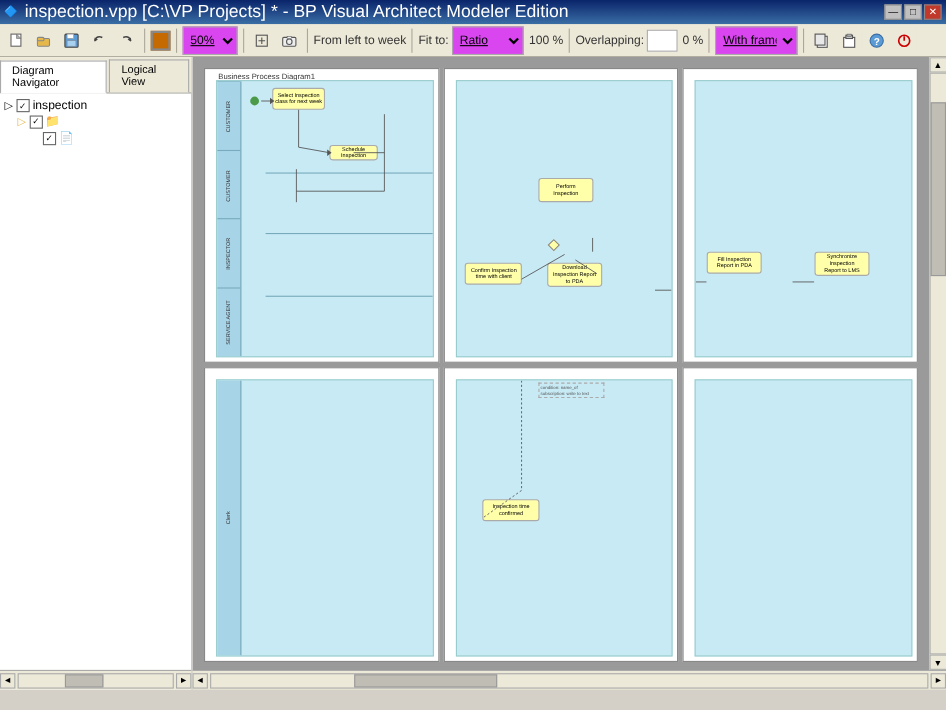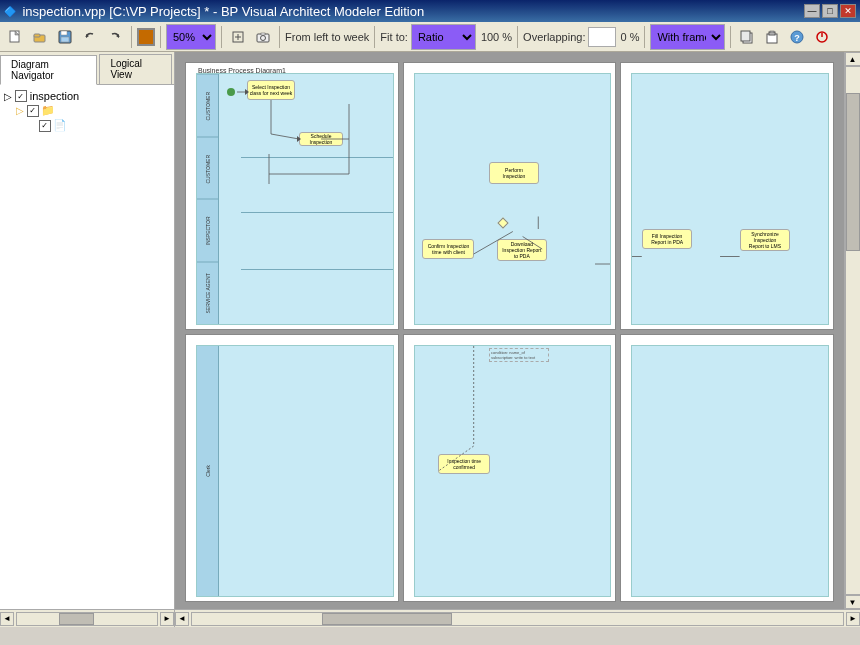--- a/index.html
+++ b/index.html
@@ -38,22 +38,22 @@
     }
     .toolbar-btn {
       height: 24px; min-width: 22px;
       background: #ece9d8;
       border: 1px solid transparent;
       display: flex; align-items: center; justify-content: center;
       cursor: pointer; font-size: 10px; padding: 0 3px;
     }
     .toolbar-sep { width: 1px; height: 22px; background: #aca899; margin: 0 2px; }
     .toolbar-dropdown {
-      height: 26px; font-size: 11px; background: #8b5cf6;
-      border: 1px solid #aaa; padding: 0 2px; cursor: pointer;
+      height: 26px; font-size: 11px; background: #d946ef;
+      border: 1px solid #aaa; padding: 0 2px; cursor: pointer; text-decoration: underline;
     }
     #zoom-box { width: 50px; }
     .toolbar-label { font-size: 11px; color: #333; white-space: nowrap; }
 
     
     #main-layout {
       display: flex;
       height: calc(645px - 22px - 30px - 18px);
     }
 
@@ -296,21 +296,21 @@
       background: #ffffaa;
       border: 1px solid #888;
       transform: rotate(45deg);
     }
   </style>
 </head>
 <body>
 
 <div id="title-bar">
   <span style="font-size:10px;">🔷</span>
-  <span id="title-text" style="flex:1;padding-left:6px;font-size:13px;">inspection.vpp [C:\VP Projects] * - BP Visual Architect Modeler Edition</span>
+  <span id="title-text" style="flex:1;padding-left:6px;font-size:16px;">inspection.vpp [C:\VP Projects] * - BP Visual Architect Modeler Edition</span>
   <div id="window-controls" style="display:flex;gap:2px;">
     <div class="title-btn">—</div>
     <div class="title-btn">□</div>
     <div class="title-btn close">✕</div>
   </div>
 </div>
 
 <div id="toolbar">
 
   <button class="toolbar-btn" title="New">

